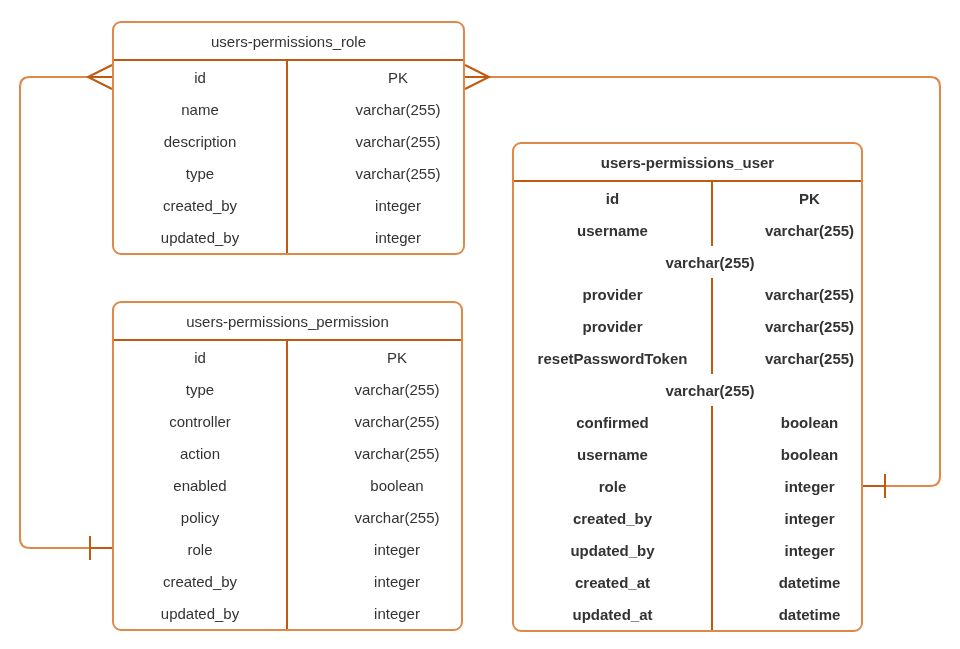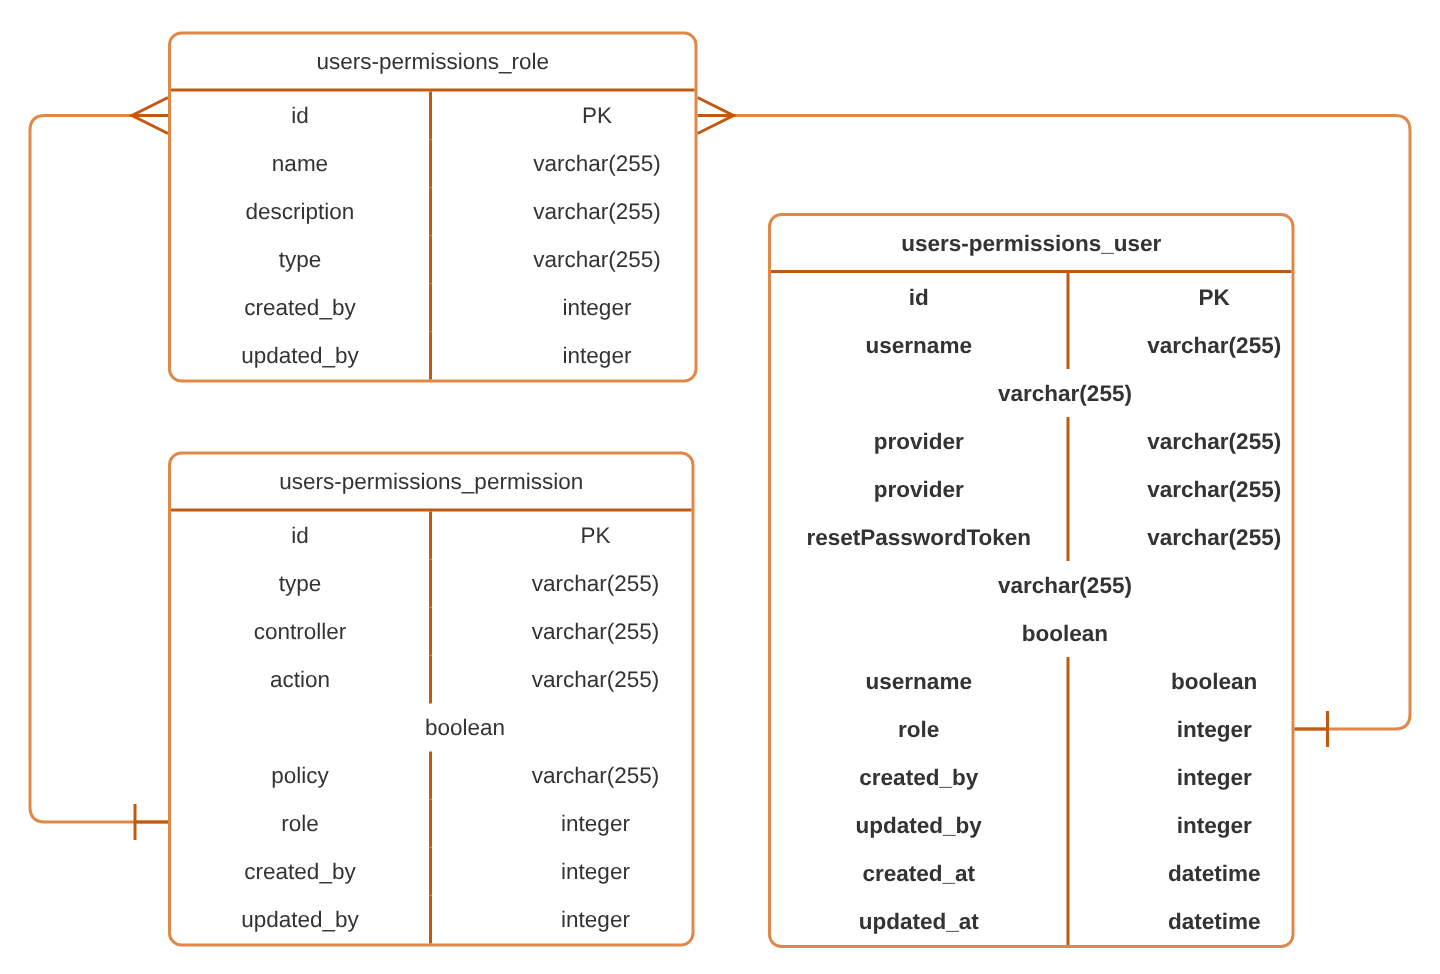--- a/index.html
+++ b/index.html
@@ -139,20 +139,21 @@
       </div>
       <div class="er-row" style="height:32px">
         <span class="er-cell field">controller</span>
         <span class="er-cell type">varchar(255)</span>
       </div>
       <div class="er-row" style="height:32px">
         <span class="er-cell field">action</span>
         <span class="er-cell type">varchar(255)</span>
       </div>
       <div class="er-row" style="height:32px">
+        <span class="er-cell field">enabled</span>
         <span class="er-cell type">boolean</span>
       </div>
       <div class="er-row" style="height:32px">
         <span class="er-cell field">policy</span>
         <span class="er-cell type">varchar(255)</span>
       </div>
       <div class="er-row" style="height:32px">
         <span class="er-cell field">role</span>
         <span class="er-cell type">integer</span>
       </div>
@@ -190,20 +191,21 @@
         <span class="er-cell type">varchar(255)</span>
       </div>
       <div class="er-row" style="height:32px">
         <span class="er-cell field">resetPasswordToken</span>
         <span class="er-cell type">varchar(255)</span>
       </div>
       <div class="er-row" style="height:32px">
         <span class="er-cell type">varchar(255)</span>
       </div>
       <div class="er-row" style="height:32px">
+        <span class="er-cell field">confirmed</span>
         <span class="er-cell type">boolean</span>
       </div>
       <div class="er-row" style="height:32px">
         <span class="er-cell field">username</span>
         <span class="er-cell type">boolean</span>
       </div>
       <div class="er-row" style="height:32px">
         <span class="er-cell field">role</span>
         <span class="er-cell type">integer</span>
       </div>

